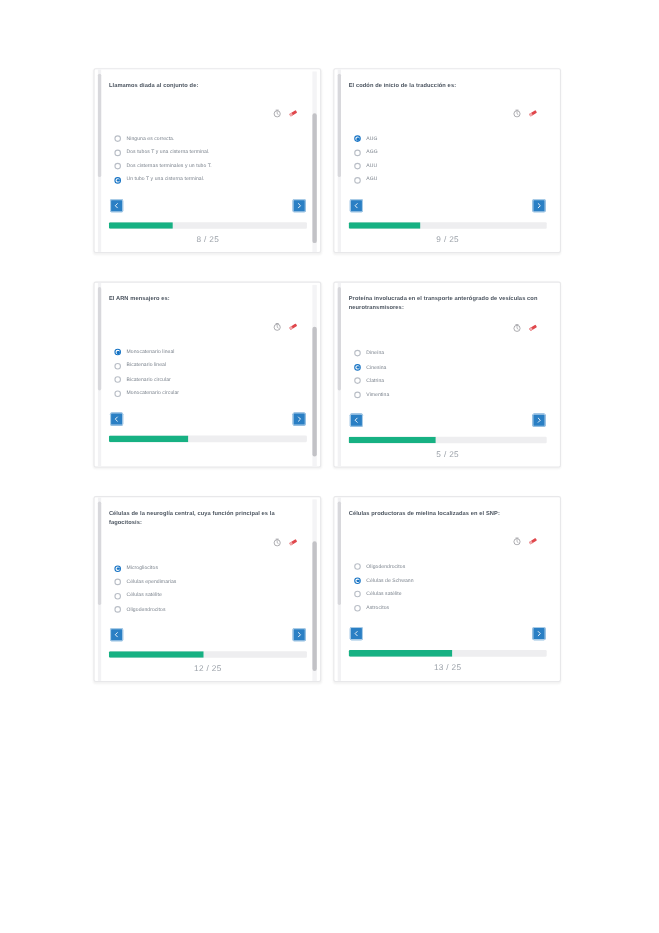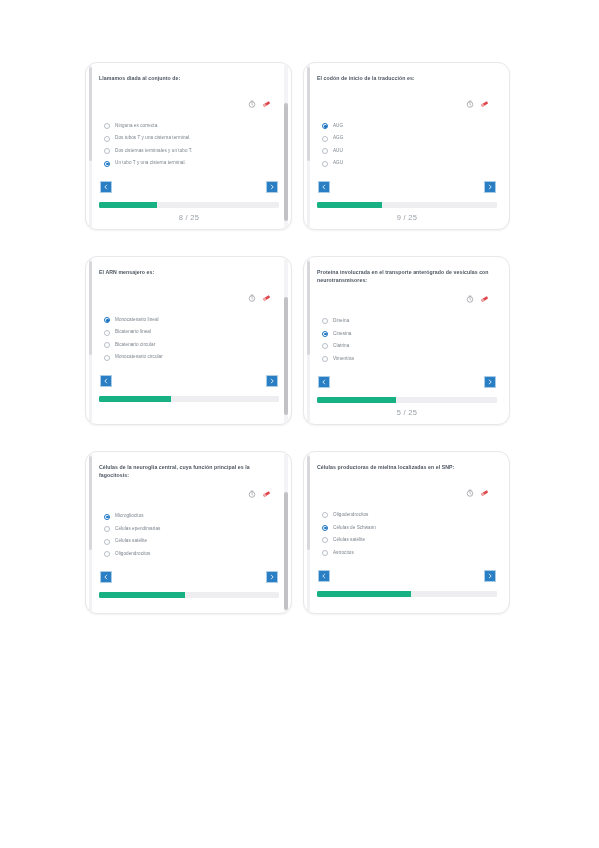--- a/index.html
+++ b/index.html
@@ -33,21 +33,21 @@
     display: flex;
     gap: 11px;
     margin-bottom: 26px;
   }
 
   .card {
     position: relative;
     width: 207px;
     background: #ffffff;
     border: 1px solid #e8e8ea;
-    border-radius: 12px;
+    border-radius: 2px;
     box-shadow: 0 1px 2px rgba(0,0,0,0.055);
     padding: 11px 12px 0 13px;
     overflow: hidden;
   }
 
   .card-tall { min-height: 163px; }
 
   
   .scroll-track {
     position: absolute;
@@ -518,20 +518,21 @@
             <svg width="6" height="6" viewBox="0 0 12 12">
                 <path d="M4.6 2.2 L8.4 6 L4.6 9.8" fill="none" stroke="#ffffff" stroke-width="1.6" stroke-linecap="round" stroke-linejoin="round"></path>
               </svg>
           </div>
         </div>
 
         <div class="progress-wrap">
           <div class="progress-fill" style="width: 48%;"></div>
         </div>
 
+        <div class="counter">12 / 25</div>
       </div>
 
       <div class="card card-tall">
         <div class="scroll-track"></div>
         <div class="scroll-thumb-left"></div>
 
         <div class="question">Células productoras de mielina localizadas en el SNP:</div>
 
         <div class="tools">
           <span class="icon-timer">
@@ -580,17 +581,18 @@
             <svg width="6" height="6" viewBox="0 0 12 12">
                 <path d="M4.6 2.2 L8.4 6 L4.6 9.8" fill="none" stroke="#ffffff" stroke-width="1.6" stroke-linecap="round" stroke-linejoin="round"></path>
               </svg>
           </div>
         </div>
 
         <div class="progress-wrap">
           <div class="progress-fill" style="width: 52%;"></div>
         </div>
 
+        <div class="counter">13 / 25</div>
       </div>
     </div>
 
   </div>
 </div>
 
 </body></html>

